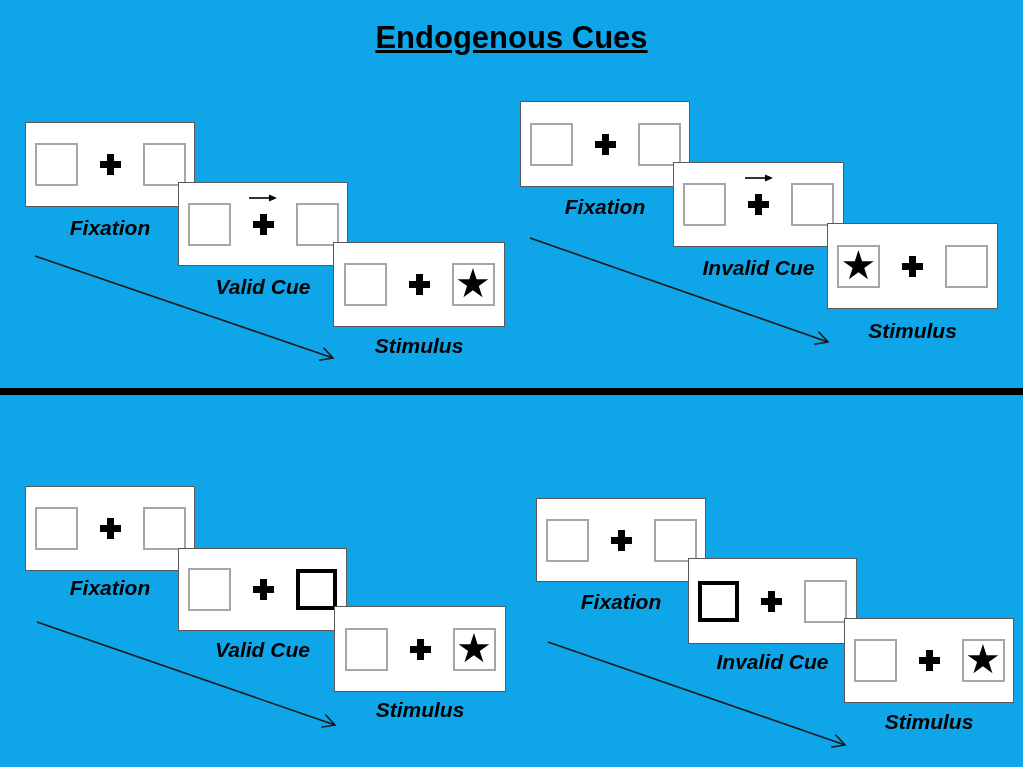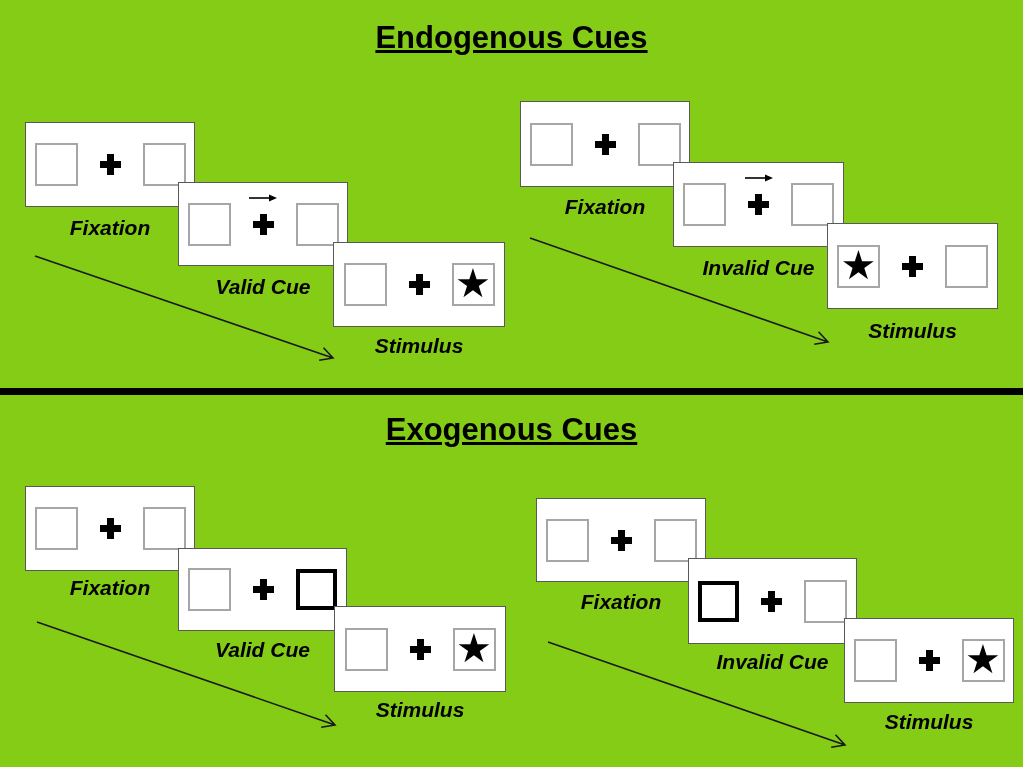--- a/index.html
+++ b/index.html
@@ -1,17 +1,17 @@
 <!DOCTYPE html>
 <html><head>
 <meta charset="utf-8">
 <style>
   html,body{margin:0;padding:0;background:#fff;}
   .canvas{
-    position:relative;width:1023px;height:767px;background:#84cc16;
+    position:relative;width:1023px;height:767px;background:#0ea5e9;
     font-family:"Liberation Sans",sans-serif;color:#000;overflow:hidden;
   }
   .title{
     position:absolute;left:0;width:100%;text-align:center;
     font-size:31px;font-weight:bold;text-decoration:underline;line-height:1.15;
   }
   .divider{position:absolute;left:0;width:100%;height:7px;background:#000;}
   .panel{
     position:absolute;background:#fff;border:1px solid #595959;
     display:flex;align-items:center;justify-content:center;gap:22px;
@@ -105,21 +105,20 @@
     <div class="sq"></div>
   </div>
   <div class="label" style="left:827px;top:319px;width:171px;">Stimulus</div>
 
   <svg class="timeline" style="left:523px;top:230px;" width="315" height="118" viewBox="0 0 315 118">
     <path d="M7 8 L305 112 M295.5 101.8 L305 112 L291.2 114.2" fill="none" stroke="#1a1a1a" stroke-width="1.6"></path>
   </svg>
 
   <div class="divider" style="top:388px;"></div>
 
-  <div class="title" style="top:412px;">Exogenous Cues</div>
 
   <div class="panel" style="left:25px;top:486px;width:170px;height:85px;z-index:1">
     <div class="sq"></div>
     <div class="cross"></div>
     <div class="sq"></div>
   </div>
   <div class="label" style="left:25px;top:576px;width:170px;">Fixation</div>
 
   <div class="panel" style="left:178px;top:548px;width:169px;height:83px;z-index:2">
     <div class="sq"></div>

